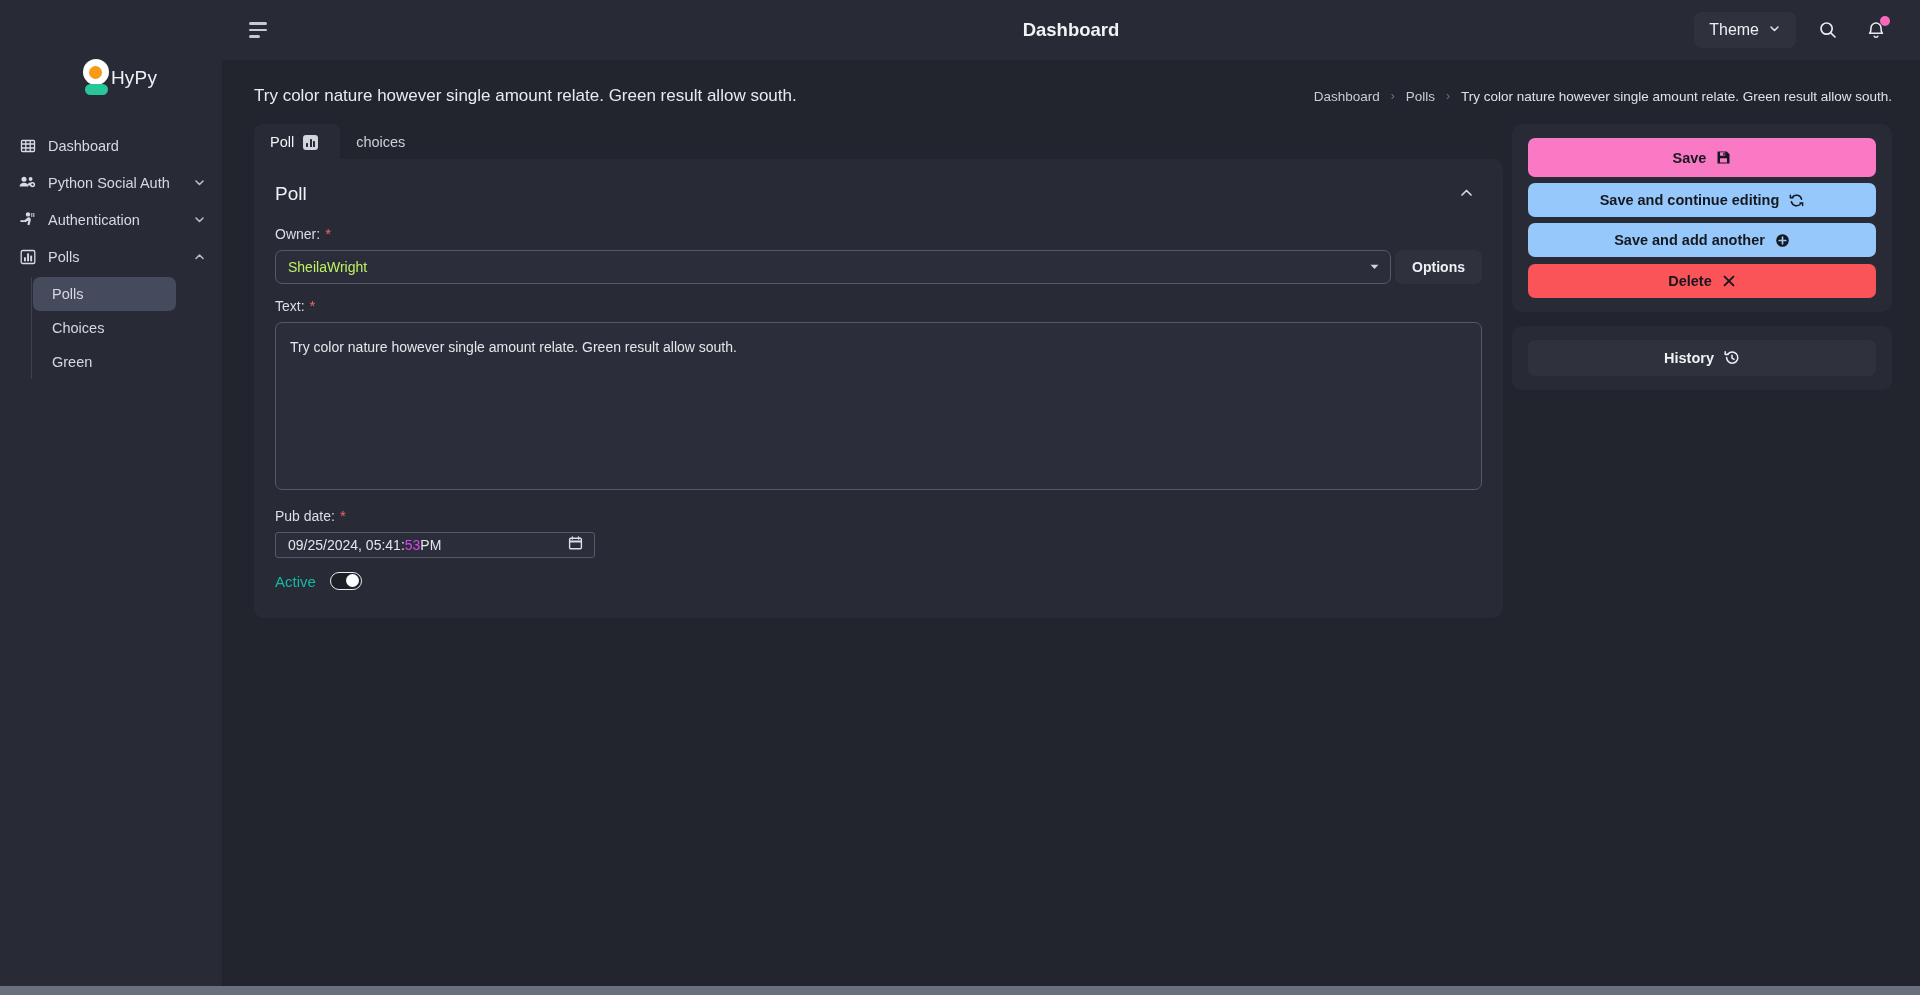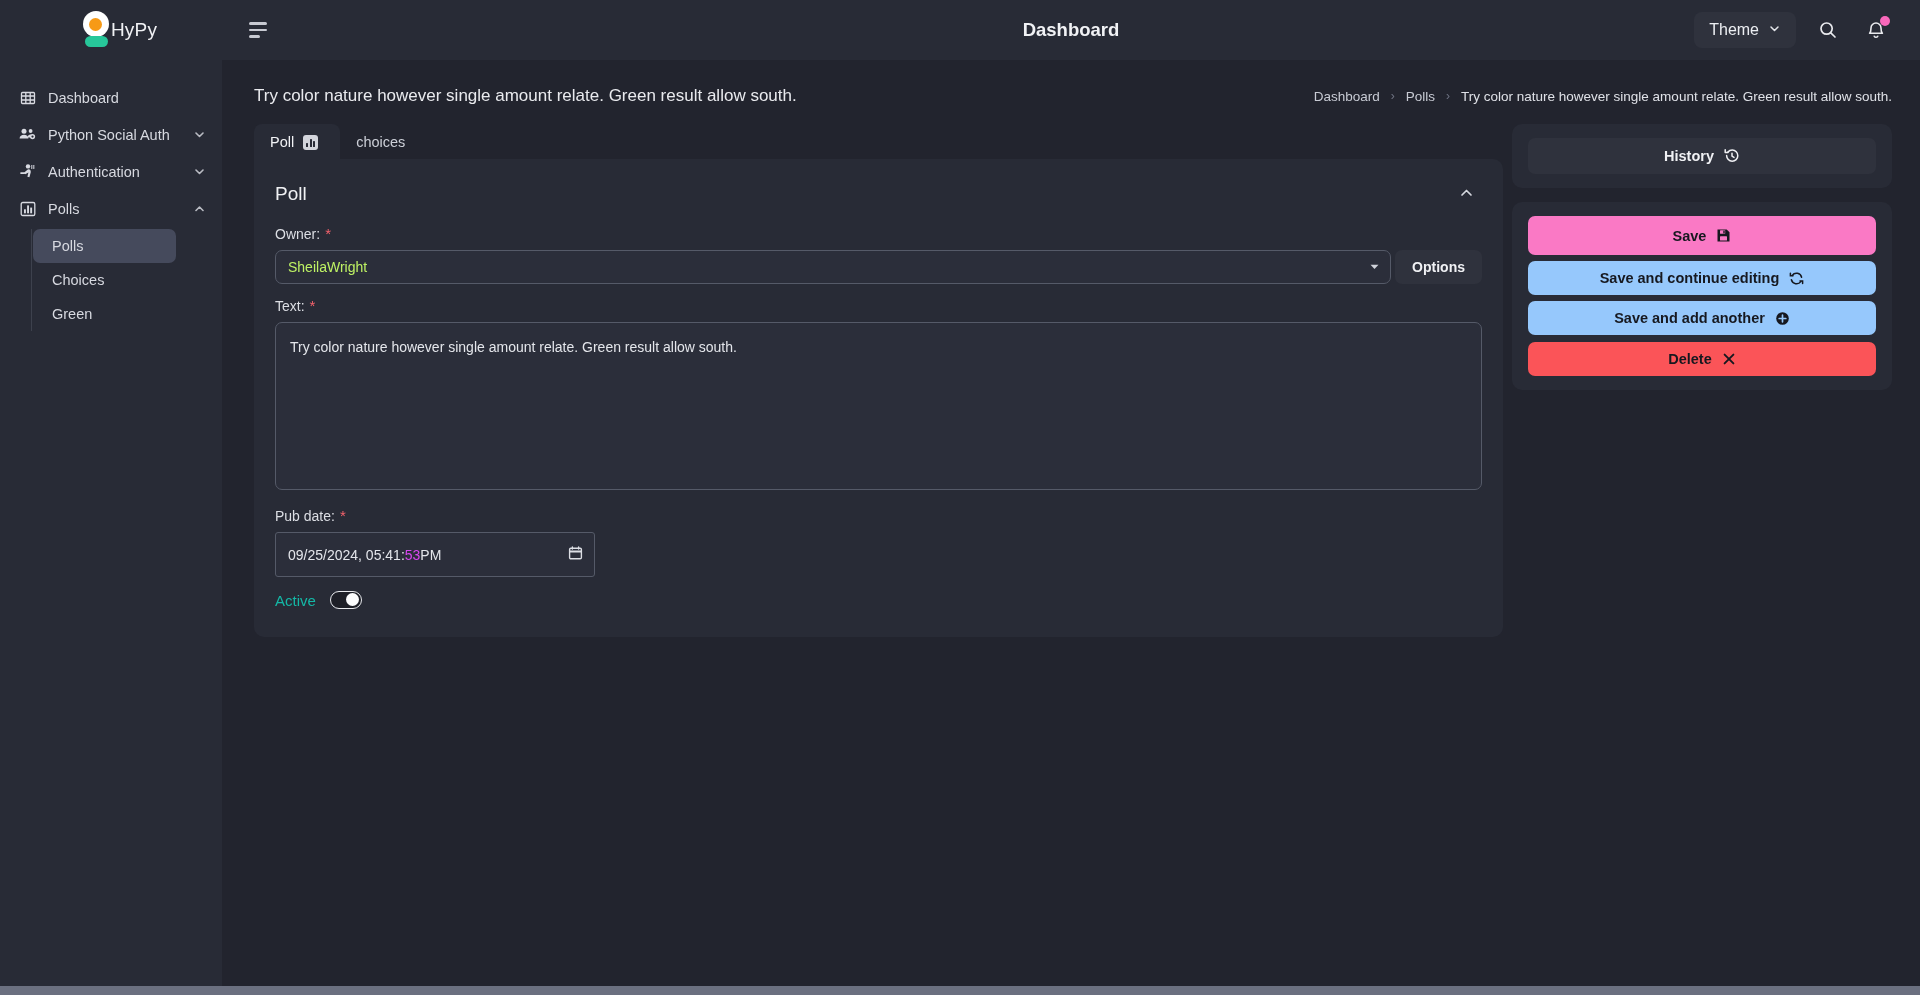--- a/index.html
+++ b/index.html
@@ -14,21 +14,21 @@
   .app { display: flex; width: 1920px; height: 995px; position: relative; }
 
   
   .sidebar {
     width: 222px; min-width: 222px; height: 995px;
     background: #282b36;
     display: flex; flex-direction: column;
   }
   .brand {
     height: 60px; display: flex; align-items: center; justify-content: center;
-    padding-left: 16px;
+    padding-left: 16px; margin-top: 48px;
   }
   .brand-mark { position: relative; width: 30px; height: 38px; }
   .brand-circle {
     position: absolute; top: 0; left: 2px;
     width: 26px; height: 26px; border-radius: 50%;
     background: #ffffff;
     display: flex; align-items: center; justify-content: center;
   }
   .brand-dot { width: 13px; height: 13px; border-radius: 50%; background: #f79a16; }
   .brand-pill {
@@ -167,21 +167,21 @@
 
   .textarea {
     width: 100%; max-width: 1212px; height: 168px;
     background: #2b2e3a; border: 1px solid #555a68; border-radius: 7px;
     color: #e4e6eb; font-size: 14px; font-family: inherit;
     padding: 14px 14px; resize: none; line-height: 1.5;
   }
 
   .date-wrap { position: relative; width: 320px; }
   .date-box {
-    width: 100%; height: 45px; background: #2b2e3a;
+    width: 100%; height: 26px; background: #2b2e3a;
     border: 1px solid #555a68; border-radius: 3px;
     color: #e4e6eb; font-size: 14px; padding: 0 34px 0 12px;
     font-family: inherit; display: flex; align-items: center;
   }
   .date-sec { color: #d946ef; }
   .cal-icon {
     position: absolute; right: 12px; top: 50%; transform: translateY(-50%);
     color: #dcdee4; cursor: pointer;
   }
 
@@ -450,33 +450,20 @@
               <div class="toggle">
                 <div class="knob"></div>
               </div>
             </div>
 
           </div>
         </section>
       </div>
 
       <div class="col-right">
-
-        <div class="panel">
-          <button class="action-btn btn-history">
-            <span>History</span>
-            <span>
-              <svg width="16" height="16" viewBox="0 0 16 16" fill="none" stroke="#f0f1f4" stroke-width="1.5" stroke-linecap="round" stroke-linejoin="round">
-                <path d="M2.6 7.6a5.6 5.6 0 105.7-5.6 5.7 5.7 0 00-4.4 2"></path>
-                <path d="M1.2 1.8v2.8h2.8"></path>
-                <path d="M8 5.2v3l2 1.2"></path>
-              </svg>
-            </span>
-          </button>
-        </div>
 
         <div class="panel">
           <button class="action-btn btn-save">
             <span>Save</span>
             <span>
               <svg width="15" height="15" viewBox="0 0 15 15" fill="#16181f">
                 <path d="M1.5 1.5h9.2L13.5 4.3v9.2H1.5z"></path>
                 <rect x="4" y="2.2" width="5.2" height="3.6" rx=".5" fill="#fa79c5"></rect>
                 <rect x="7.3" y="2.6" width="1.4" height="2.8" rx=".3" fill="#16181f"></rect>
                 <rect x="4" y="8.2" width="7" height="4.4" rx=".5" fill="#fa79c5"></rect>
@@ -505,19 +492,32 @@
           <button class="action-btn btn-delete">
             <span>Delete</span>
             <span>
               <svg width="14" height="14" viewBox="0 0 14 14" fill="none" stroke="#16181f" stroke-width="1.9" stroke-linecap="round">
                 <path d="M2.6 2.6l8.8 8.8M11.4 2.6l-8.8 8.8"></path>
               </svg>
             </span>
           </button>
         </div>
 
+        <div class="panel">
+          <button class="action-btn btn-history">
+            <span>History</span>
+            <span>
+              <svg width="16" height="16" viewBox="0 0 16 16" fill="none" stroke="#f0f1f4" stroke-width="1.5" stroke-linecap="round" stroke-linejoin="round">
+                <path d="M2.6 7.6a5.6 5.6 0 105.7-5.6 5.7 5.7 0 00-4.4 2"></path>
+                <path d="M1.2 1.8v2.8h2.8"></path>
+                <path d="M8 5.2v3l2 1.2"></path>
+              </svg>
+            </span>
+          </button>
+        </div>
+
       </div>
 
     </div>
   </div>
 
   <div class="hscroll"></div>
 </div>
 
 </body></html>

